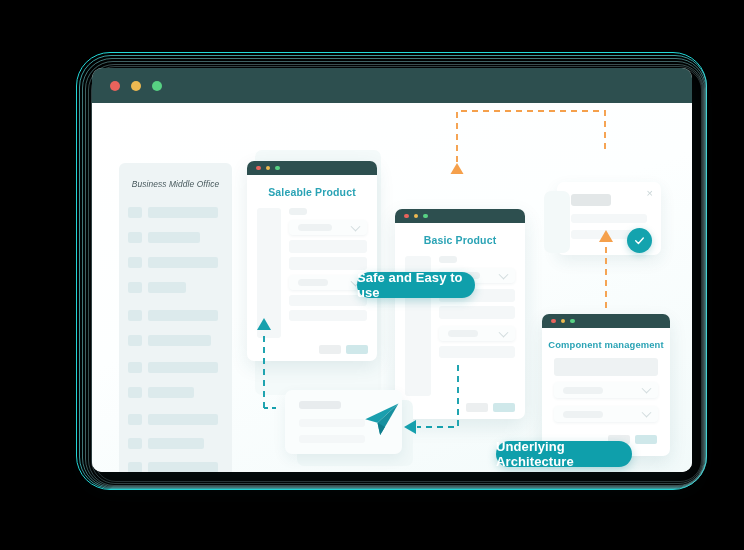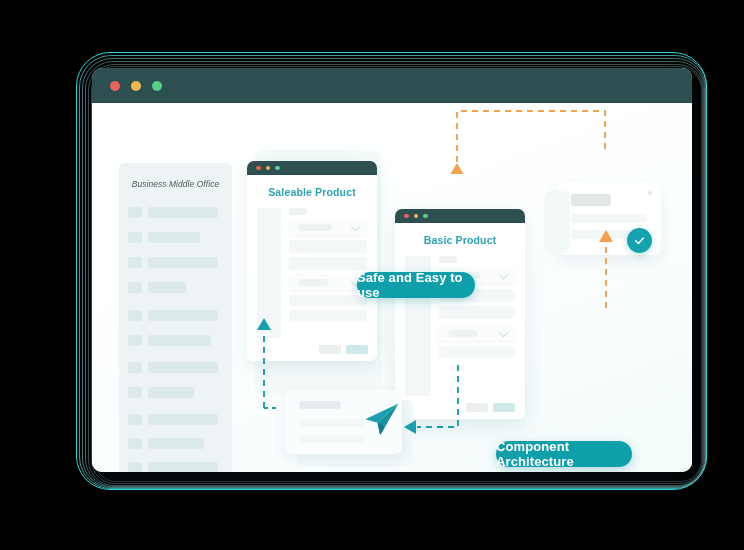--- a/index.html
+++ b/index.html
@@ -224,20 +224,41 @@
         <div class="ghost-lite" style="left:14px;top:48px;width:76px;height:9px;"></div>
       </div>
       <div class="checkcircle" style="left:535px;top:125px;background:#14a3ae;">
         <svg width="13" height="13" viewBox="0 0 24 24">
           <path d="M5 12.5 L10 17.5 L19 7.5" fill="none" stroke="#ffffff" stroke-width="2.6" stroke-linecap="round" stroke-linejoin="round"></path>
         </svg>
       </div>
 
       <div class="mockcard" style="left:452px;top:88px;width:26px;height:62px;background:#f3f9f9;box-shadow:none;"></div>
 
+      <div class="mockcard" style="left:450px;top:211px;width:128px;height:142px;box-shadow:0 7px 18px rgba(30,90,100,.10);">
+        <div class="mockbar">
+          <span class="mdot" style="background:#e8635c"></span>
+          <span class="mdot" style="background:#edb951"></span>
+          <span class="mdot" style="background:#57d183"></span>
+        </div>
+        <div class="cardtitle" style="font-size:9.4px;">Component management</div>
+        <div class="body-pad">
+          <div class="ghost" style="left:12px;top:8px;width:104px;height:18px;background:#eef2f3;"></div>
+          <div class="field" style="left:12px;top:32px;width:104px;height:16px;">
+            <span class="field-fill" style="width:40px"></span>
+            <span class="chev"></span>
+          </div>
+          <div class="field" style="left:12px;top:56px;width:104px;height:16px;">
+            <span class="field-fill" style="width:40px"></span>
+            <span class="chev"></span>
+          </div>
+          <div class="btn-ghost" style="left:66px;top:85px;width:22px;background:#eceff0;"></div>
+          <div class="btn-ghost" style="left:93px;top:85px;width:22px;background:#cfe8ea;"></div>
+        </div>
+      </div>
 
       <div class="mockcard" style="left:205px;top:297px;width:116px;height:66px;background:#f0f8f8;box-shadow:none;"></div>
       <div class="mockcard" style="left:193px;top:287px;width:117px;height:64px;background:#fafdfd;box-shadow:0 5px 14px rgba(30,90,100,.07);">
         <div class="ghost" style="left:14px;top:11px;width:42px;height:8px;background:#e8ecee;"></div>
         <div class="ghost-lite" style="left:14px;top:29px;width:66px;height:8px;"></div>
         <div class="ghost-lite" style="left:14px;top:45px;width:66px;height:8px;"></div>
       </div>
       <div id="planewrap" style="left:268px;top:296px;">
         <svg width="42" height="42" viewBox="0 0 48 48">
           <path d="M44 5 L6 23 L20 27 Z" fill="#1a9fae"></path>
@@ -267,18 +288,18 @@
         <g>
           <path d="M366 262 L366 324 L325 324" fill="none" stroke="#16a0ad" stroke-width="1.9" stroke-dasharray="6,5"></path>
           <path d="M312 324 l12 -7 l0 14 Z" fill="#16a0ad"></path>
         </g>
       </svg>
 
       <div class="pill" style="left:265px;top:169px;width:118px;height:26px;background:#0f9fab;">
         <span>Safe and Easy to use</span>
       </div>
       <div class="pill" style="left:404px;top:338px;width:136px;height:26px;background:#0f9fab;">
-        <span>Component Architecture</span>
+        <span>Underlying Architecture</span>
       </div>
 
     </div>
   </div>
 </div>
 
 </body></html>

